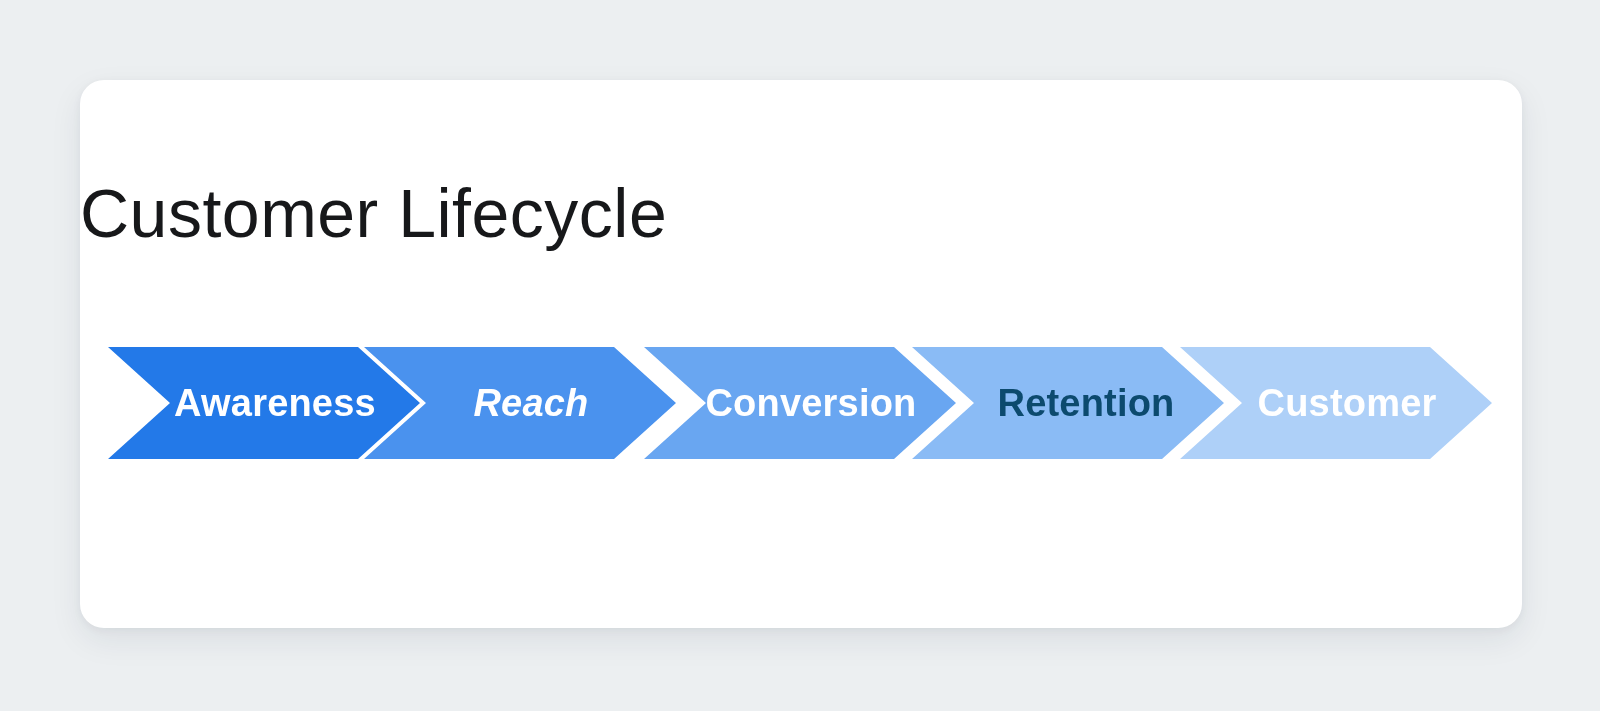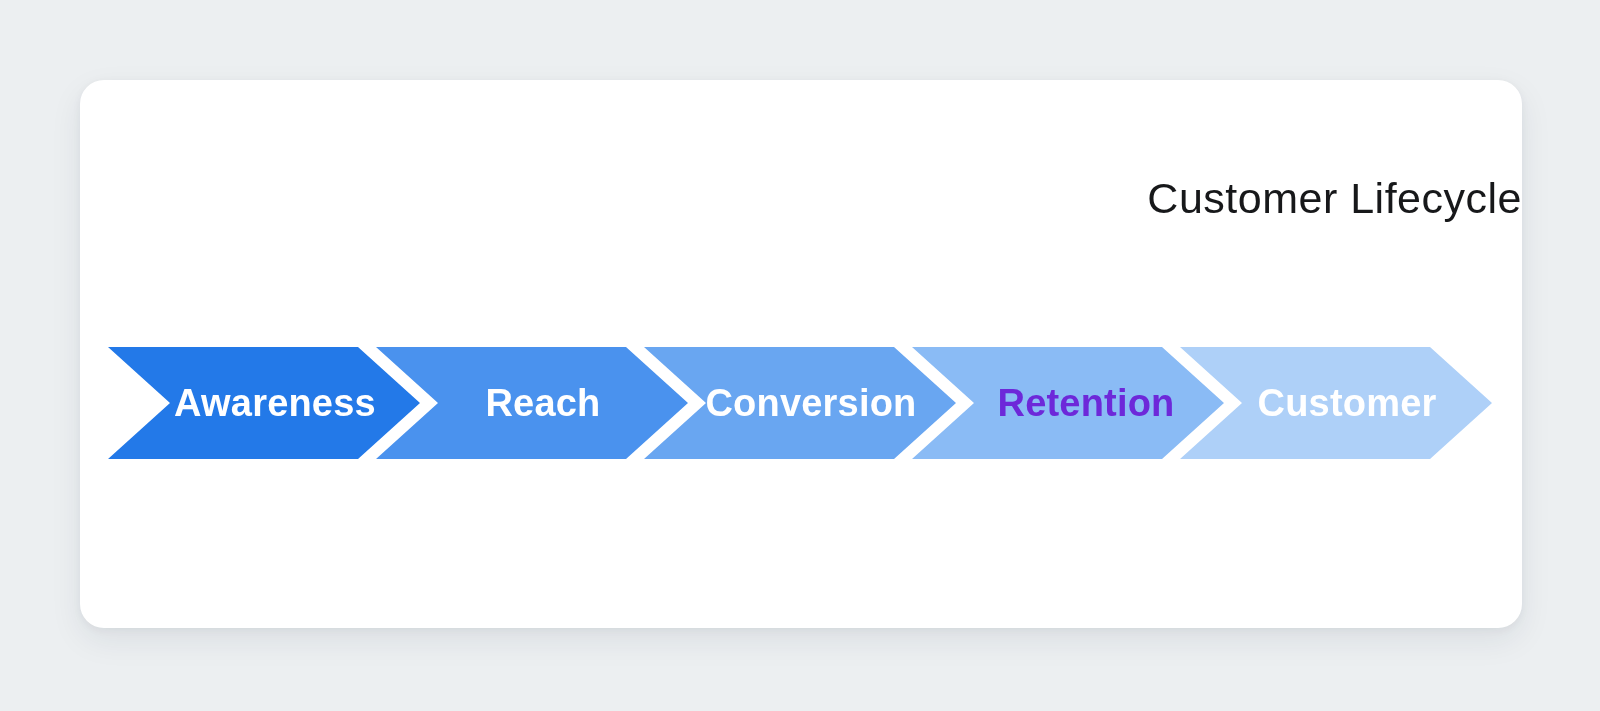--- a/index.html
+++ b/index.html
@@ -23,22 +23,22 @@
     height: 548px;
     background: #ffffff;
     border-radius: 24px;
     box-shadow: 0 12px 32px rgba(25, 39, 60, 0.08), 0 2px 8px rgba(25, 39, 60, 0.05);
   }
   .diagram-title {
     position: absolute;
     left: 0;
     top: 94px;
     width: 100%;
-    text-align: right;
-    font-size: 43px;
+    text-align: left;
+    font-size: 68px;
     font-weight: 400;
     letter-spacing: 0.5px;
     color: #17181a;
     margin: 0;
   }
   .chevron-row {
     position: absolute;
     left: 28px;
     top: 267px;
     width: 1386px;
@@ -50,21 +50,21 @@
     width: 312px;
     height: 112px;
     clip-path: polygon(0 0, 250px 0, 312px 50%, 250px 100%, 0 100%, 62px 50%);
     display: flex;
     align-items: center;
     justify-content: center;
     padding-left: 22px;
     box-sizing: border-box;
   }
   .chevron:nth-child(1) { left: 0; }
-  .chevron:nth-child(2) { left: 268px; }
+  .chevron:nth-child(2) { left: 256px; font-style: italic; }
   .chevron:nth-child(3) { left: 536px; }
   .chevron:nth-child(4) { left: 804px; }
   .chevron:nth-child(5) { left: 1072px; }
   .chevron-label {
     font-size: 38px;
     font-weight: 600;
     letter-spacing: 0.2px;
     color: #ffffff;
     white-space: nowrap;
   }
@@ -85,21 +85,21 @@
 
       <div class="chevron" style="background: rgb(74, 146, 238);">
         <span class="chevron-label" style="color: rgb(255, 255, 255);">Reach</span>
       </div>
 
       <div class="chevron" style="background: rgb(105, 166, 241); justify-content: center;">
         <span class="chevron-label" style="color: rgb(255, 255, 255);">Conversion</span>
       </div>
 
       <div class="chevron" style="background: rgb(138, 187, 245);">
-        <span class="chevron-label" style="color: #6d28d9; margin-left: 14px;">Retention</span>
+        <span class="chevron-label" style="color: #0c4a6e; margin-left: 14px;">Retention</span>
       </div>
 
       <div class="chevron" style="background: rgb(174, 208, 248);">
         <span class="chevron-label" style="color: rgb(255, 255, 255);">Customer</span>
       </div>
 
     </div>
   </div>
 </div>
 

